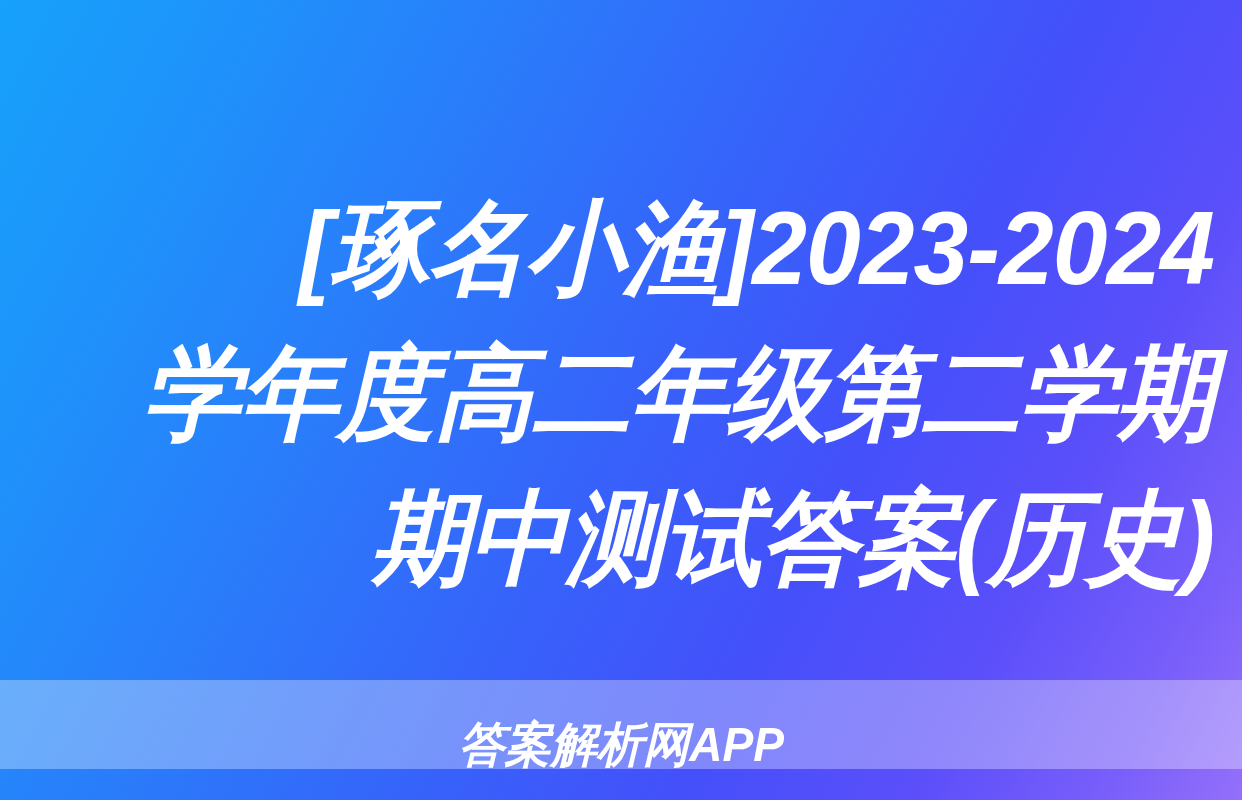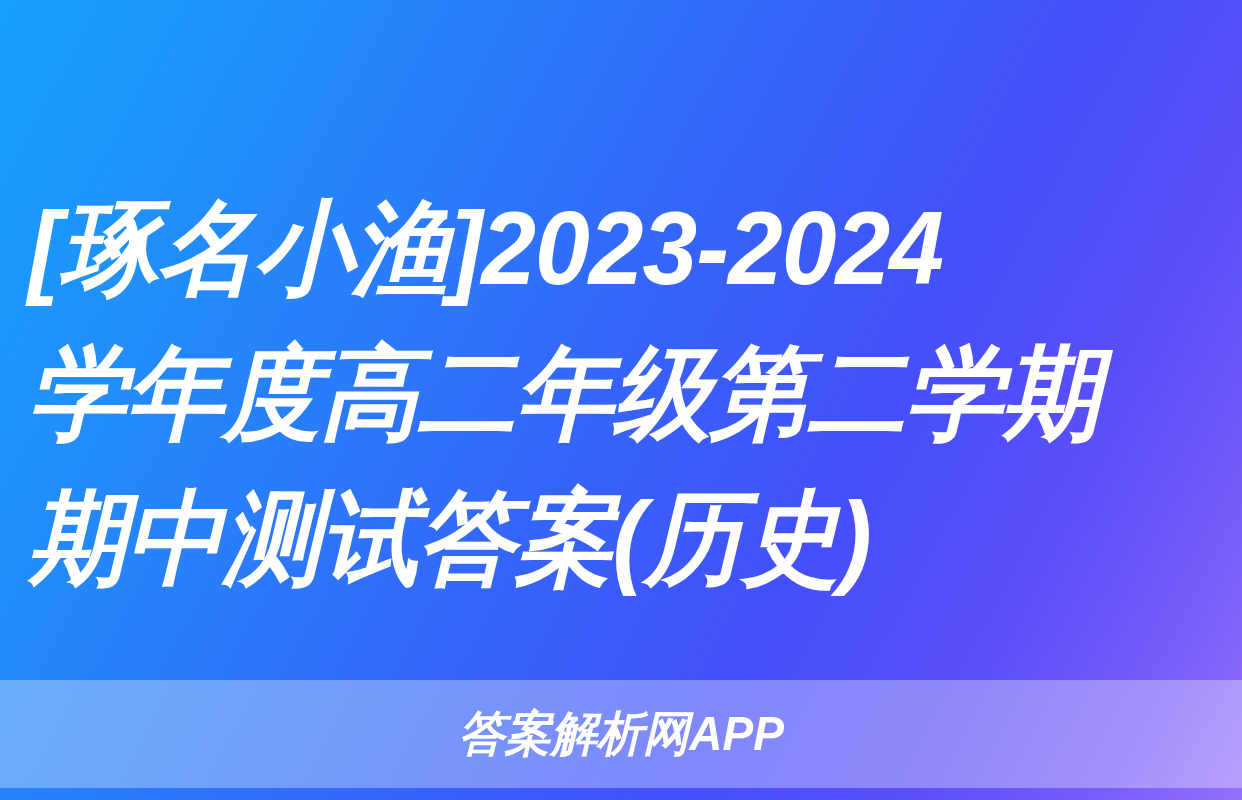--- a/index.html
+++ b/index.html
@@ -28,45 +28,45 @@
                 #9470FA 100%);
     overflow: hidden;
   }
 
   
   #title-block {
     position: absolute;
     left: 0;
     top: 176px;
     width: 1242px;
-    text-align: left;
+    text-align: right;
     color: #FFFFFF;
     font-weight: bold;
     font-style: italic;
     font-size: 103px;
     line-height: 145px;
     letter-spacing: -1px;
     white-space: nowrap;
   }
   #title-block .tline {
     display: block;
     transform: scaleX(0.955);
     transform-origin: center center;
   }
 
   
   #footer-band {
     position: absolute;
     left: 0;
     top: 680px;
     width: 1242px;
-    height: 108px;
+    height: 89px;
     background: rgba(255, 255, 255, 0.32);
     display: flex;
-    align-items: center;
+    align-items: flex-end;
     justify-content: center;
   }
   #footer-text {
     color: #FFFFFF;
     font-weight: bold;
     font-style: italic;
     font-size: 48px;
     line-height: 48px;
     letter-spacing: 0px;
     white-space: nowrap;

